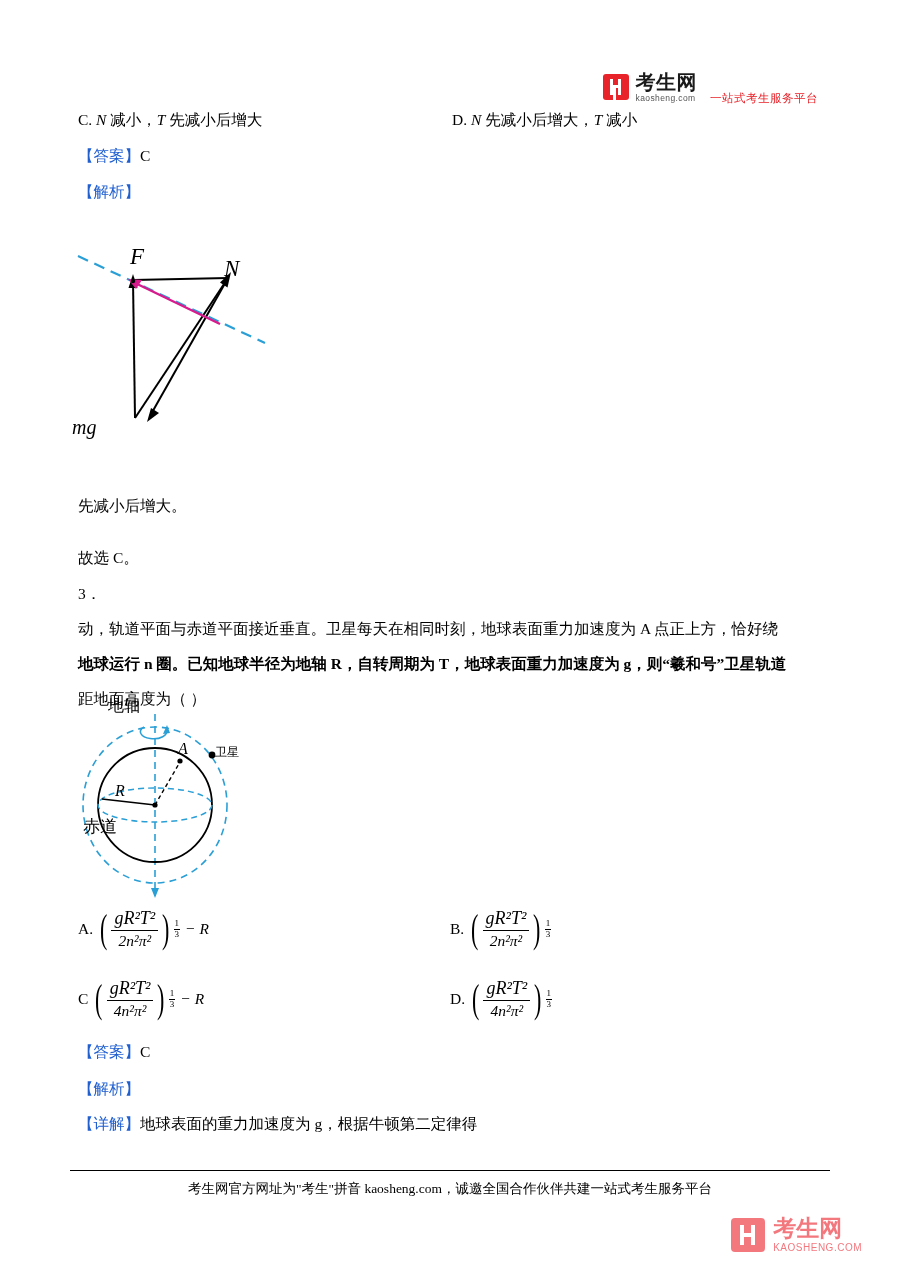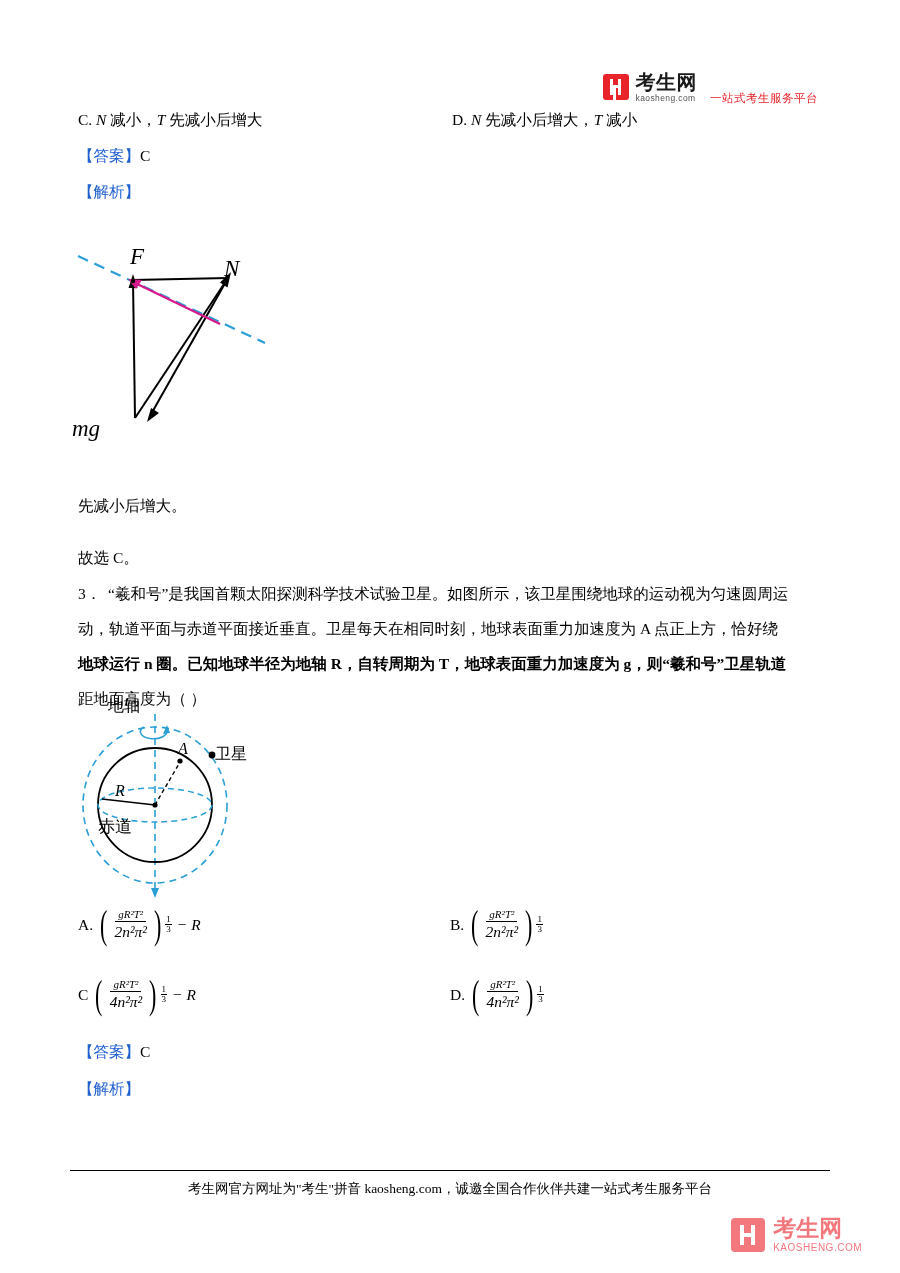--- a/index.html
+++ b/index.html
@@ -111,21 +111,21 @@
     display: inline-flex;
     flex-direction: column;
     align-items: center;
     vertical-align: middle;
     margin: 0 1px;
   }
   .frac .num {
     padding: 0 3px 1px 3px;
     border-bottom: 1.1px solid #000;
     font-style: italic;
-    font-size: 11px;
+    font-size: 18px;
     white-space: nowrap;
   }
   .frac .den {
     padding: 1px 3px 0 3px;
     font-style: italic;
     font-size: 15.5px;
     white-space: nowrap;
   }
   .expo {
     display: inline-flex;
@@ -248,28 +248,27 @@
       <polygon points="77,184 89,175 81,170" fill="#000"></polygon>
 
       <line x1="63" y1="44" x2="150" y2="86" stroke="#d81b8c" stroke-width="2.4"></line>
       <polygon points="58,41 72,42 66,51" fill="#d81b8c"></polygon>
 
       <circle cx="63" cy="43" r="2.2" fill="#000"></circle>
       <circle cx="157" cy="40" r="2.2" fill="#000"></circle>
     </svg>
     <div class="lbl" style="left:60px; top:6px; font-size:23px;">F</div>
     <div class="lbl" style="left:154px; top:18px; font-size:23px;">N</div>
-    <div class="lbl" style="left:2px; top:178px; font-size:23px;">mg</div>
+    <div class="lbl" style="left:2px; top:178px; font-size:20px;">mg</div>
   </div>
 
   <div class="tx" style="left:78px; top:494px;">先减小后增大。</div>
   <div class="tx" style="left:78px; top:546px;">故选 C。</div>
 
   <div class="tx" style="left:78px; top:582px;">3．</div>
-  <div class="tx" style="left:108px; top:582px;">“羲和号”是我国首颗太阳探测科学技术试验卫星。如图所示，该卫星围绕地球的运动视为匀速圆周运</div>
   <div class="tx" style="left:78px; top:617px;">动，轨道平面与赤道平面接近垂直。卫星每天在相同时刻，地球表面重力加速度为 A 点正上方，恰好绕</div>
   <div class="tx" style="left:78px; top:652px;font-weight:bold;">地球运行 n 圈。已知地球半径为地轴 R，自转周期为 T，地球表面重力加速度为 g，则“羲和号”卫星轨道</div>
   <div class="tx" style="left:78px; top:687px;">距地面高度为（        ）</div>
 
   <div class="fig2">
     <svg width="290" height="200" viewBox="0 0 290 200">
 
       <ellipse cx="95" cy="105" rx="72" ry="78" fill="none" stroke="#2a9fd6" stroke-width="1.6" stroke-dasharray="7,5"></ellipse>
 
       <line x1="95" y1="14" x2="95" y2="196" stroke="#2a9fd6" stroke-width="1.6" stroke-dasharray="7,5"></line>
@@ -287,24 +286,24 @@
       <circle cx="120" cy="61" r="2.6" fill="#000"></circle>
 
       <circle cx="152" cy="55" r="3.4" fill="#000"></circle>
 
       <path d="M84 27 a13 7 0 1 0 22 3" fill="none" stroke="#2a9fd6" stroke-width="1.5"></path>
       <polygon points="107,25 103,34 110,33" fill="#2a9fd6"></polygon>
 
       <polygon points="95,198 91,188 99,188" fill="#2a9fd6"></polygon>
     </svg>
     <div style="position:absolute; left:48px; top:-4px; font-size:16px; font-family:'Liberation Serif',serif;">地轴</div>
-    <div style="position:absolute; left:155px; top:44px; font-size:16px; font-family:'Liberation Serif',serif;">卫星</div>
+    <div style="position:absolute; left:155px; top:44px; font-size:12px; font-family:'Liberation Serif',serif;">卫星</div>
     <div style="position:absolute; left:118px; top:40px; font-size:16px; font-style:italic; font-family:'Liberation Serif',serif;">A</div>
     <div style="position:absolute; left:55px; top:82px; font-size:16px; font-style:italic; font-family:'Liberation Serif',serif;">R</div>
-    <div style="position:absolute; left:38px; top:115px; font-size:17px; font-family:'Liberation Serif',serif;">赤道</div>
+    <div style="position:absolute; left:23px; top:115px; font-size:17px; font-family:'Liberation Serif',serif;">赤道</div>
   </div>
 
   <div class="choice" style="left:78px; top:908px;">
     <span class="opt-label">A.</span>
     <span class="math">
       <span class="paren">(</span>
       <span class="frac">
         <span class="num">gR²T²</span>
         <span class="den">2n²π²</span>
       </span>
@@ -365,20 +364,23 @@
         <span class="d">3</span>
       </span>
       <span style="margin-left:5px; font-style:italic;"></span>
     </span>
   </div>
 
   <div class="tx" style="left:78px; top:1040px;">
     <span class="blue">【答案】</span><span>C</span>
   </div>
   <div class="tx blue" style="left:78px; top:1077px;">【解析】</div>
+  <div class="tx" style="left:78px; top:1112px;">
+    <span class="blue">【详解】</span><span>地球表面的重力加速度为 g，根据牛顿第二定律得</span>
+  </div>
 
   <div class="footer-line"></div>
   <div class="footer">考生网官方网址为"考生"拼音 kaosheng.com，诚邀全国合作伙伴共建一站式考生服务平台</div>
 
   <div class="wm">
     <div class="wm-mark">
       <div class="wm-bar"></div>
     </div>
     <div class="wm-text">
       <div class="wm-name">考生网</div>

